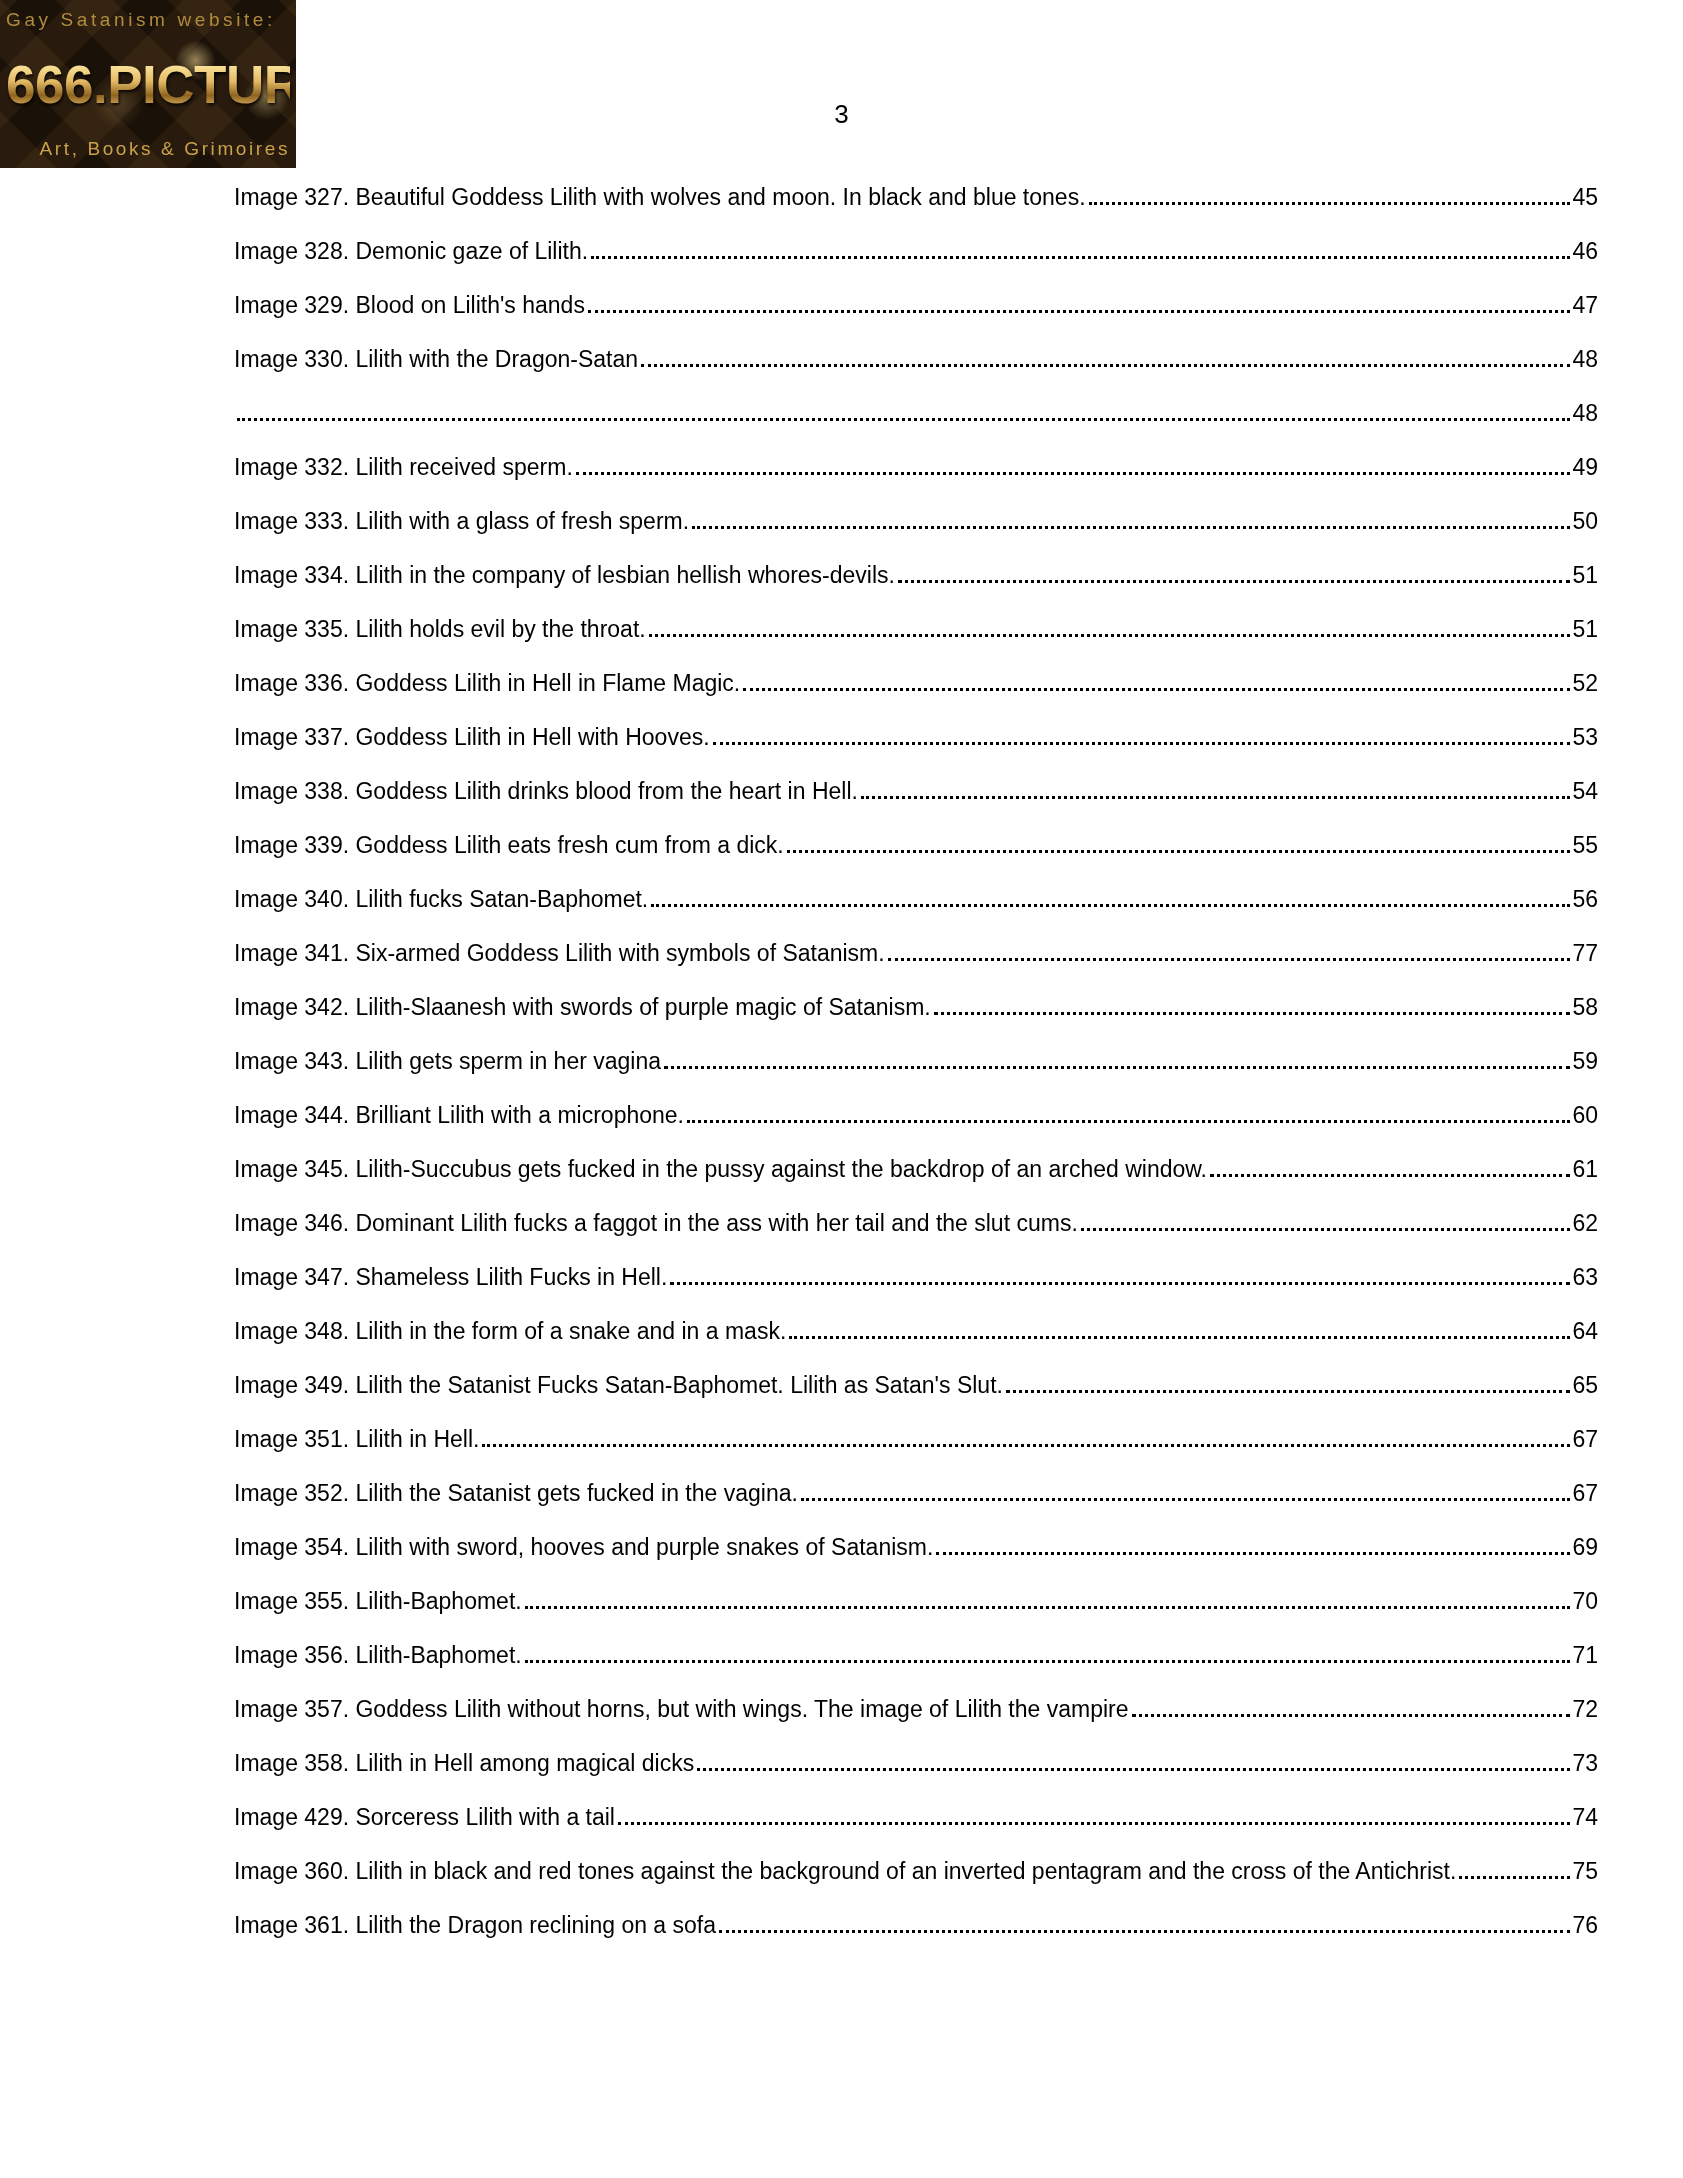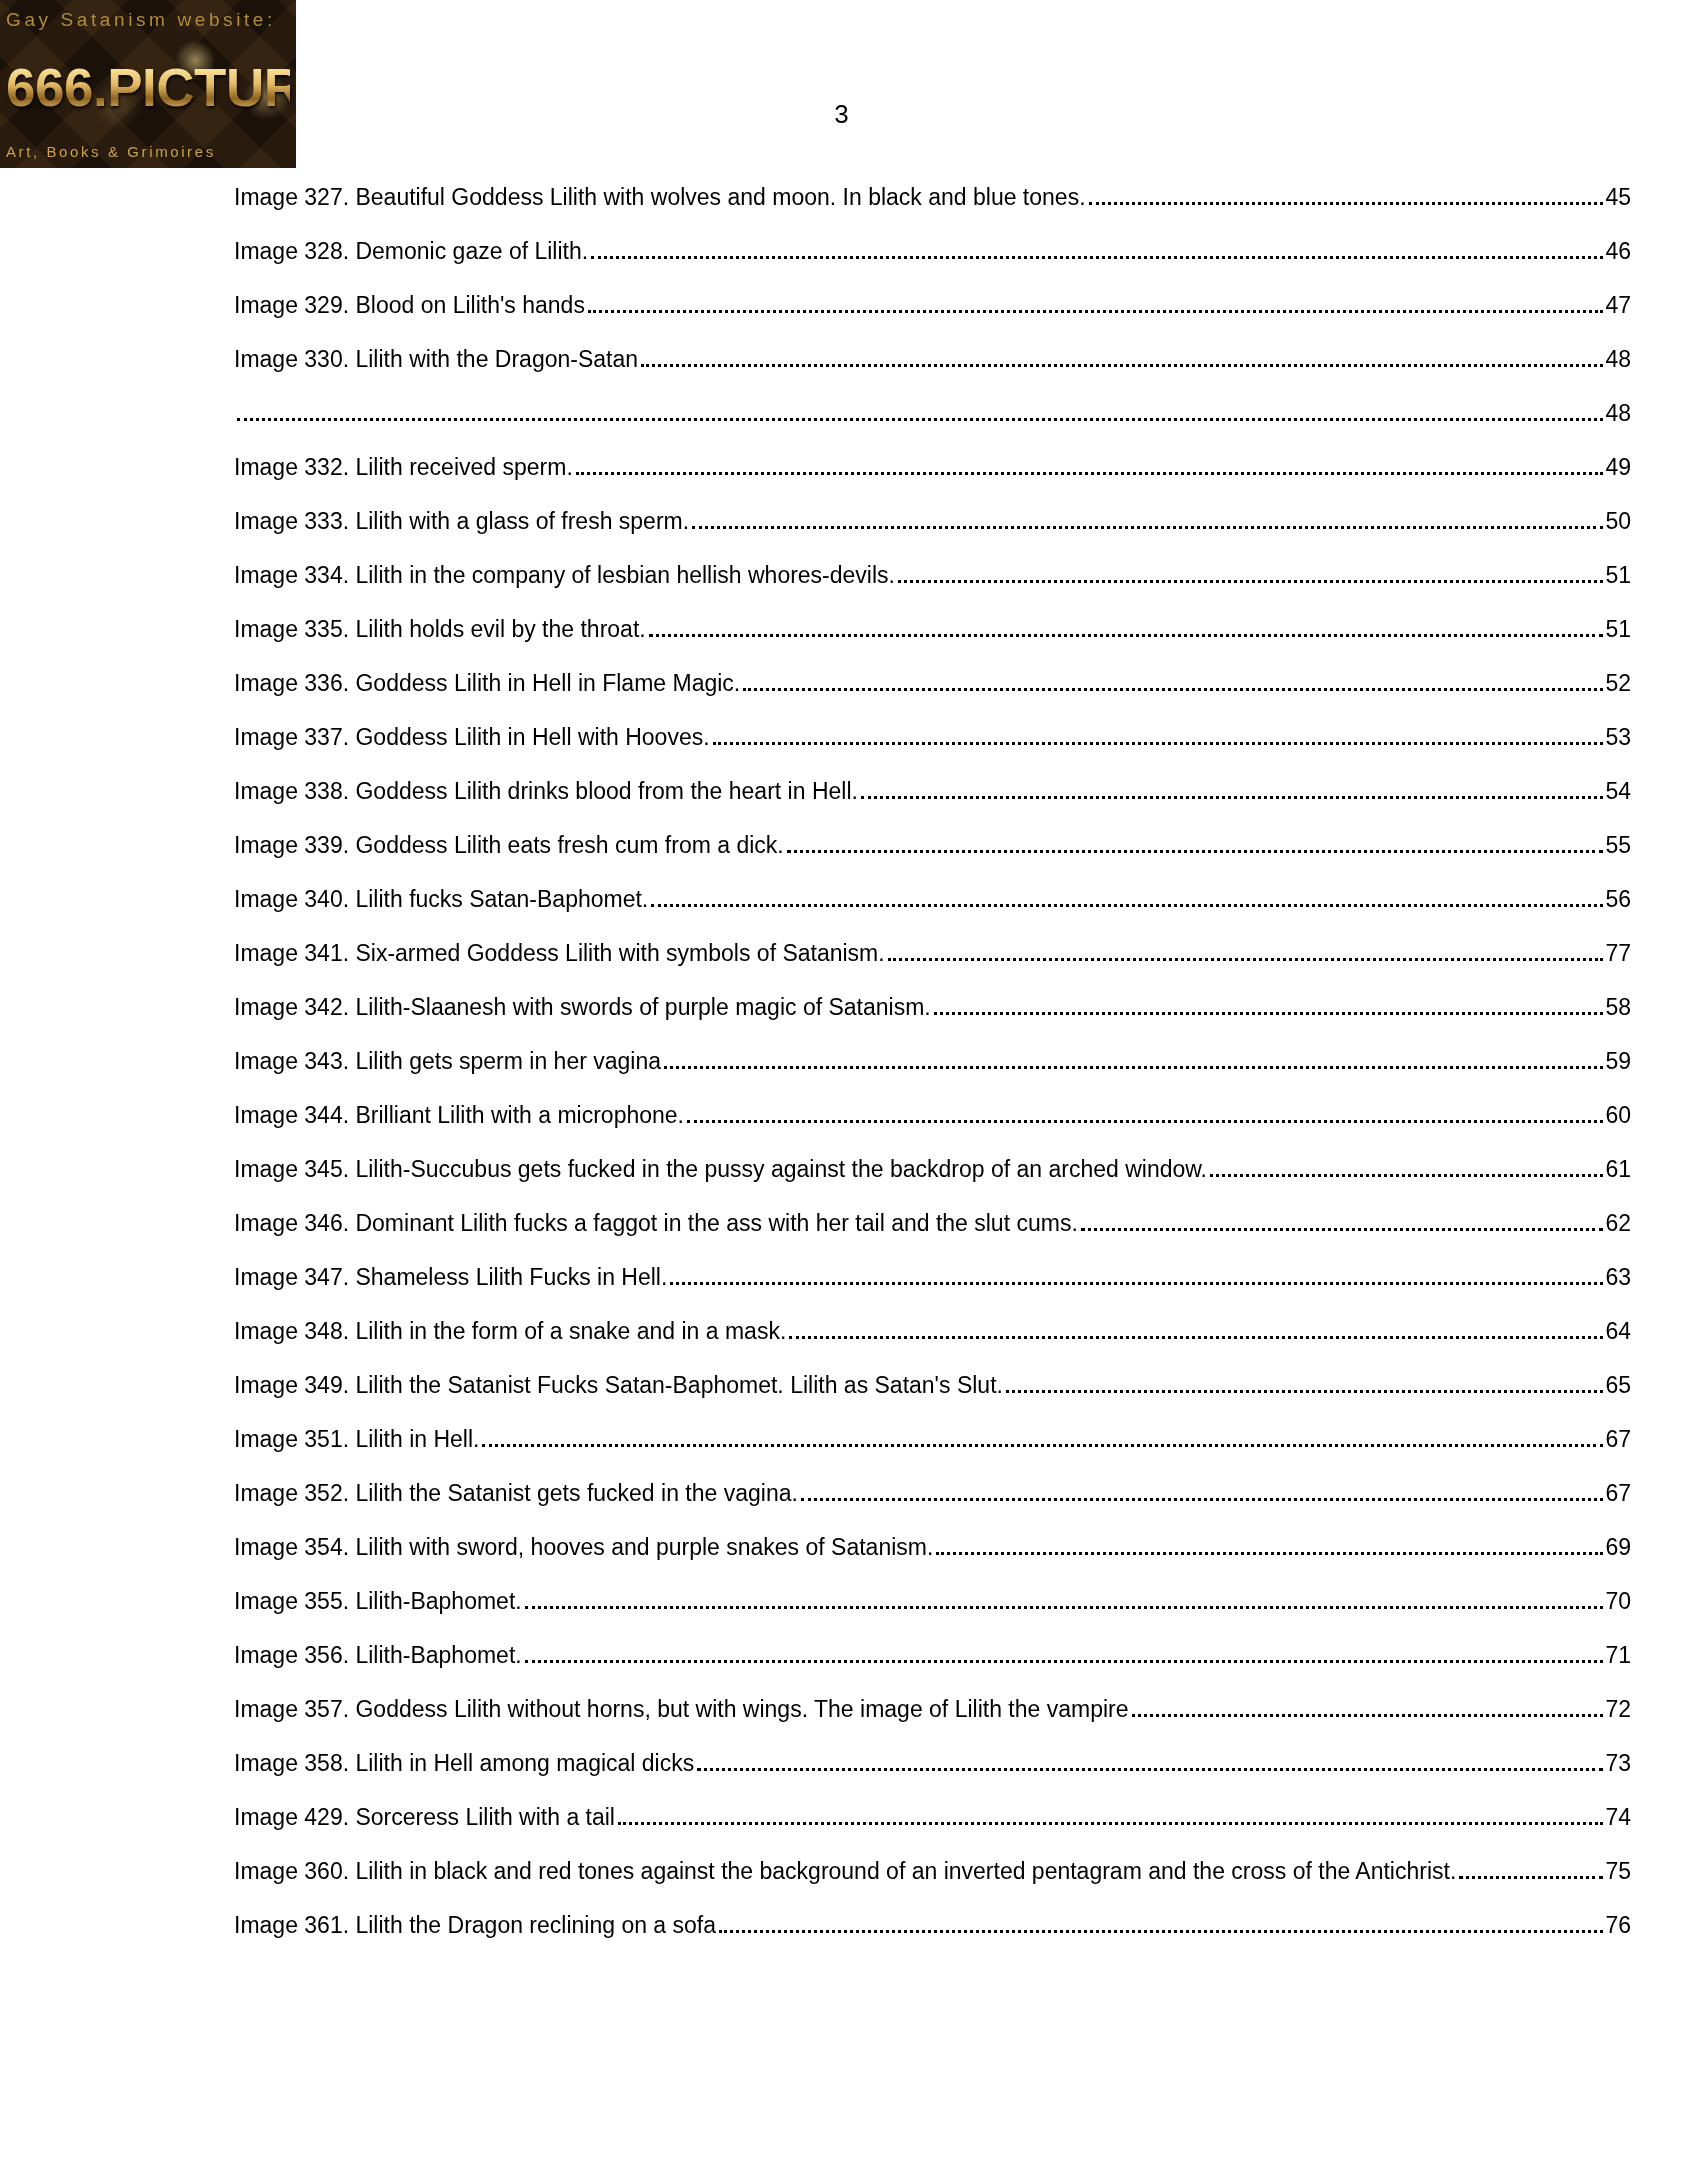--- a/index.html
+++ b/index.html
@@ -30,36 +30,36 @@
   .logo-line1 {
     color:#b18b3c; font-size:19px; letter-spacing:3.6px; white-space:nowrap;
   }
   .logo-main {
     font-size:53px; font-weight:bold; letter-spacing:-0.5px; white-space:nowrap;
     background:linear-gradient(180deg,#fdf4c4 0%,#f6dd92 22%,#e3b964 45%,#8e6420 68%,#caa152 84%,#f2d488 100%);
     -webkit-background-clip:text; background-clip:text; color:transparent;
     filter:drop-shadow(1px 2px 1.5px rgba(0,0,0,.85));
   }
   .logo-line3 {
-    color:#c9a24a; font-size:15px; letter-spacing:2.6px; white-space:nowrap;
+    color:#c9a24a; font-size:19px; letter-spacing:2.6px; white-space:nowrap;text-align:right;
   }
 
   
   .page-number {
     padding-top:99px;
     width:100%;
     text-align:center;
     font-size:26px; line-height:30px;
   }
 
   
   .toc {
     margin-top:48px;
     padding-left:234px;
-    padding-right:52px;
+    padding-right:85px;
   }
   .toc-entry {
     display:flex; align-items:flex-end;
     font-size:23px; line-height:40px;
     margin-bottom:14px;
   }
   .toc-title { flex:0 1 auto; }
   .toc-leader {
     flex:1 1 30px; min-width:30px;
     border-bottom:3px dotted #000;

